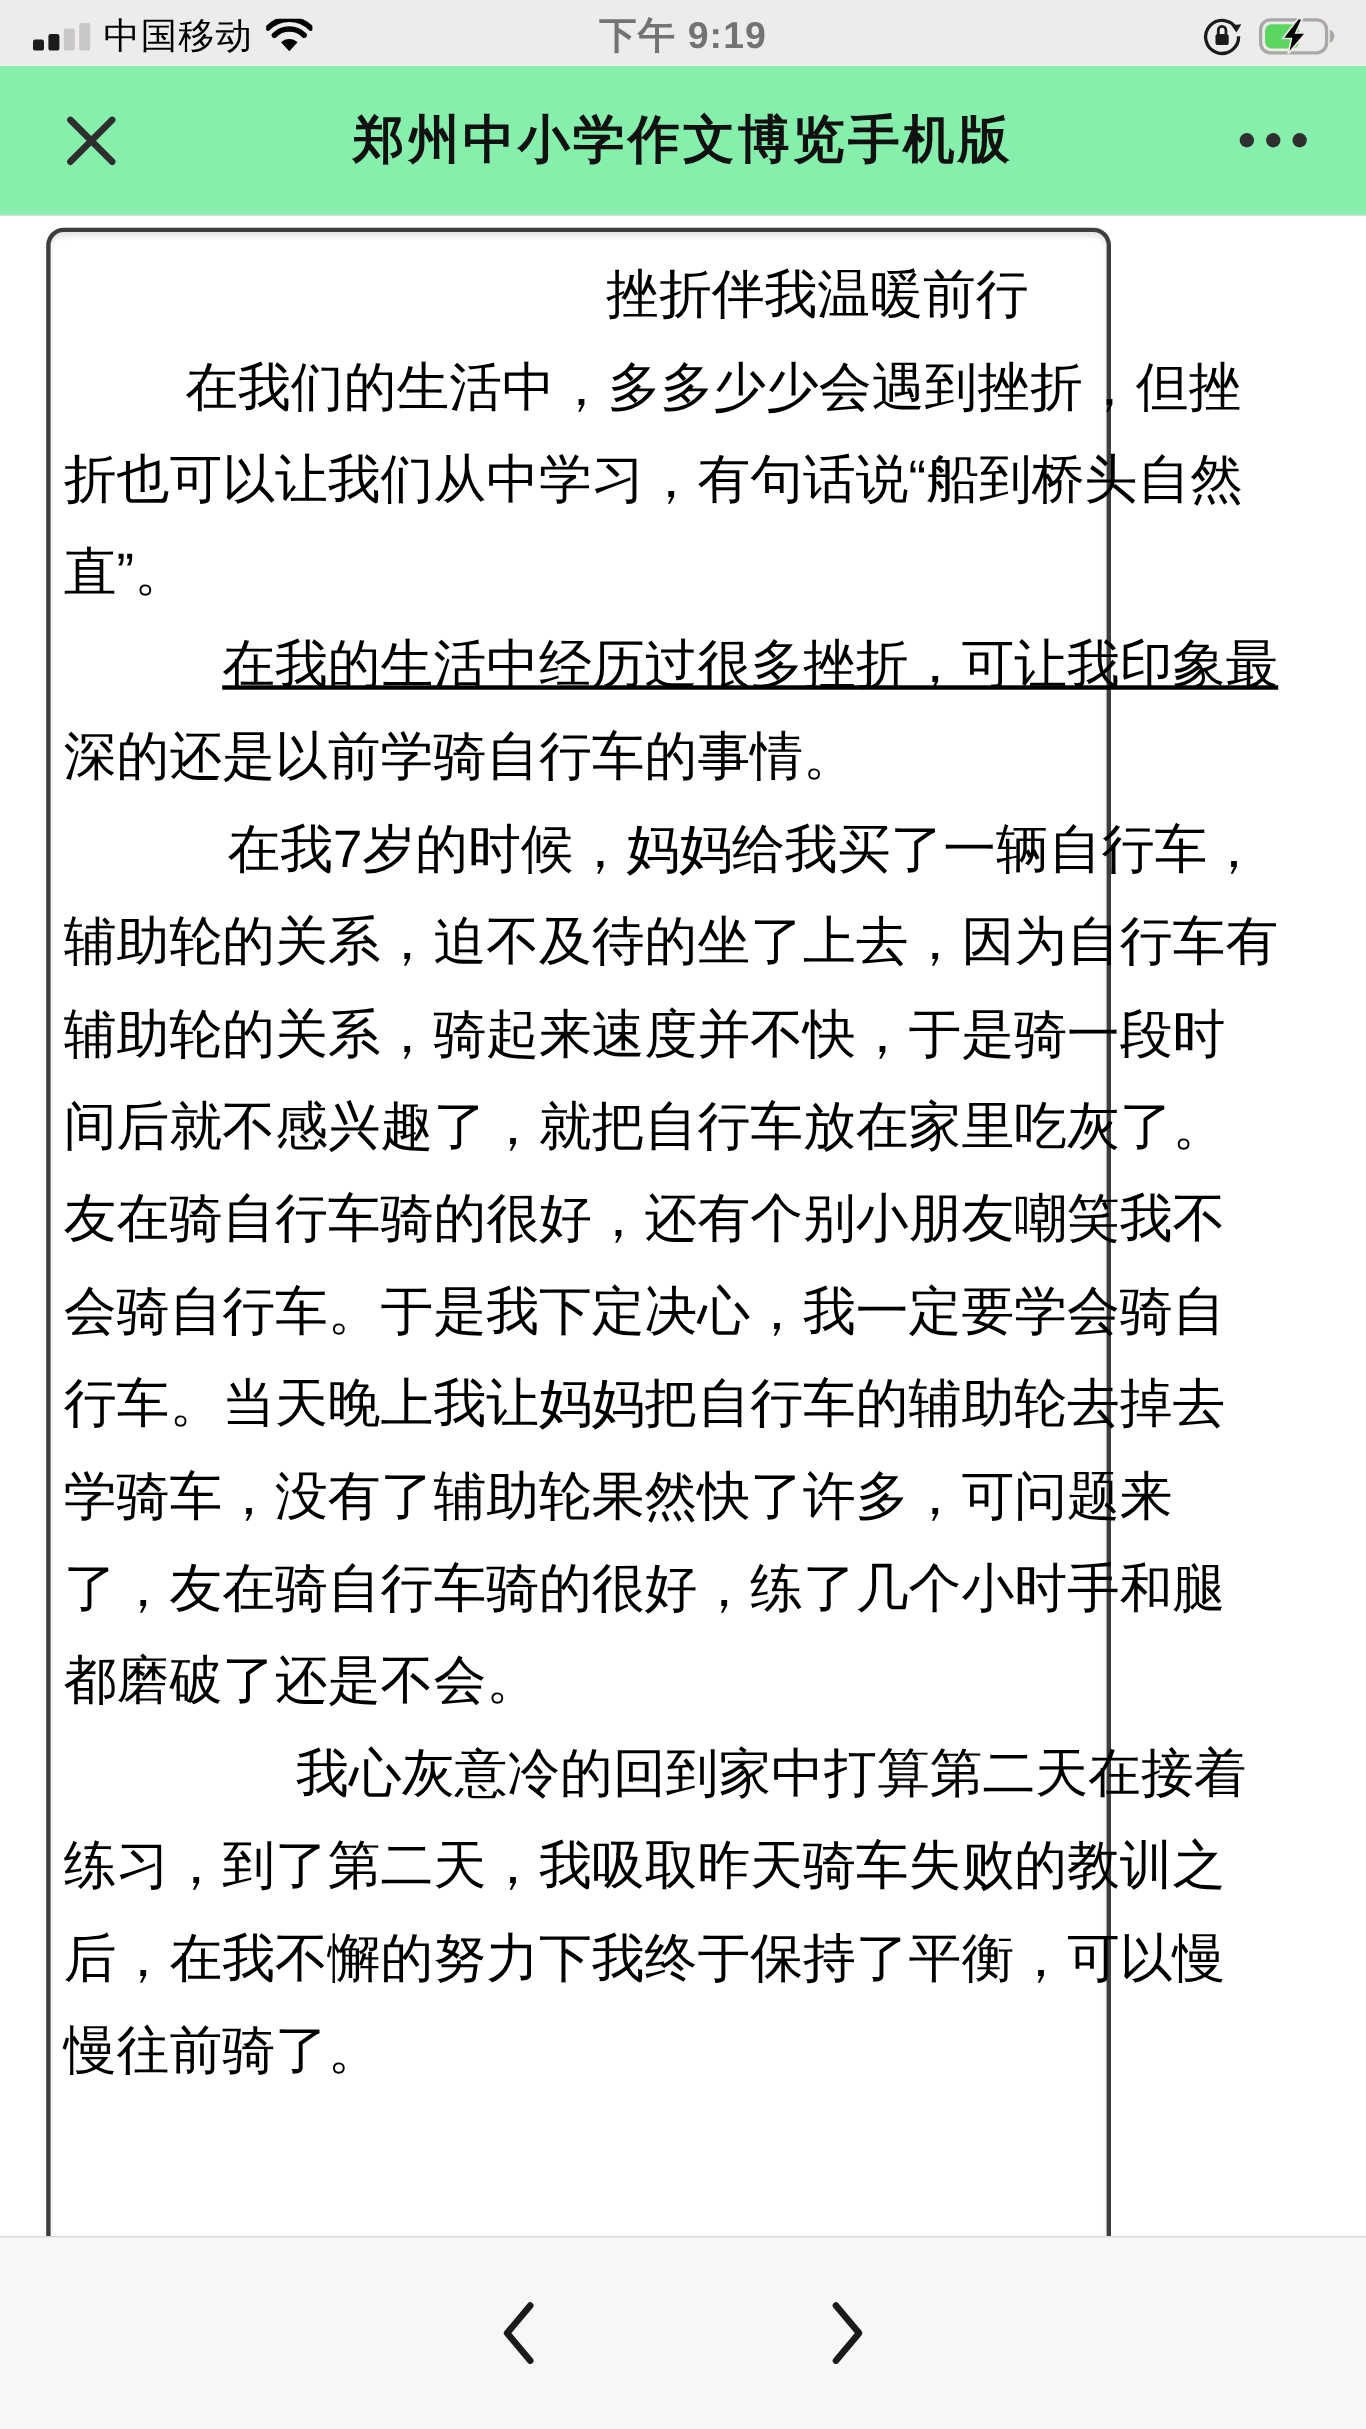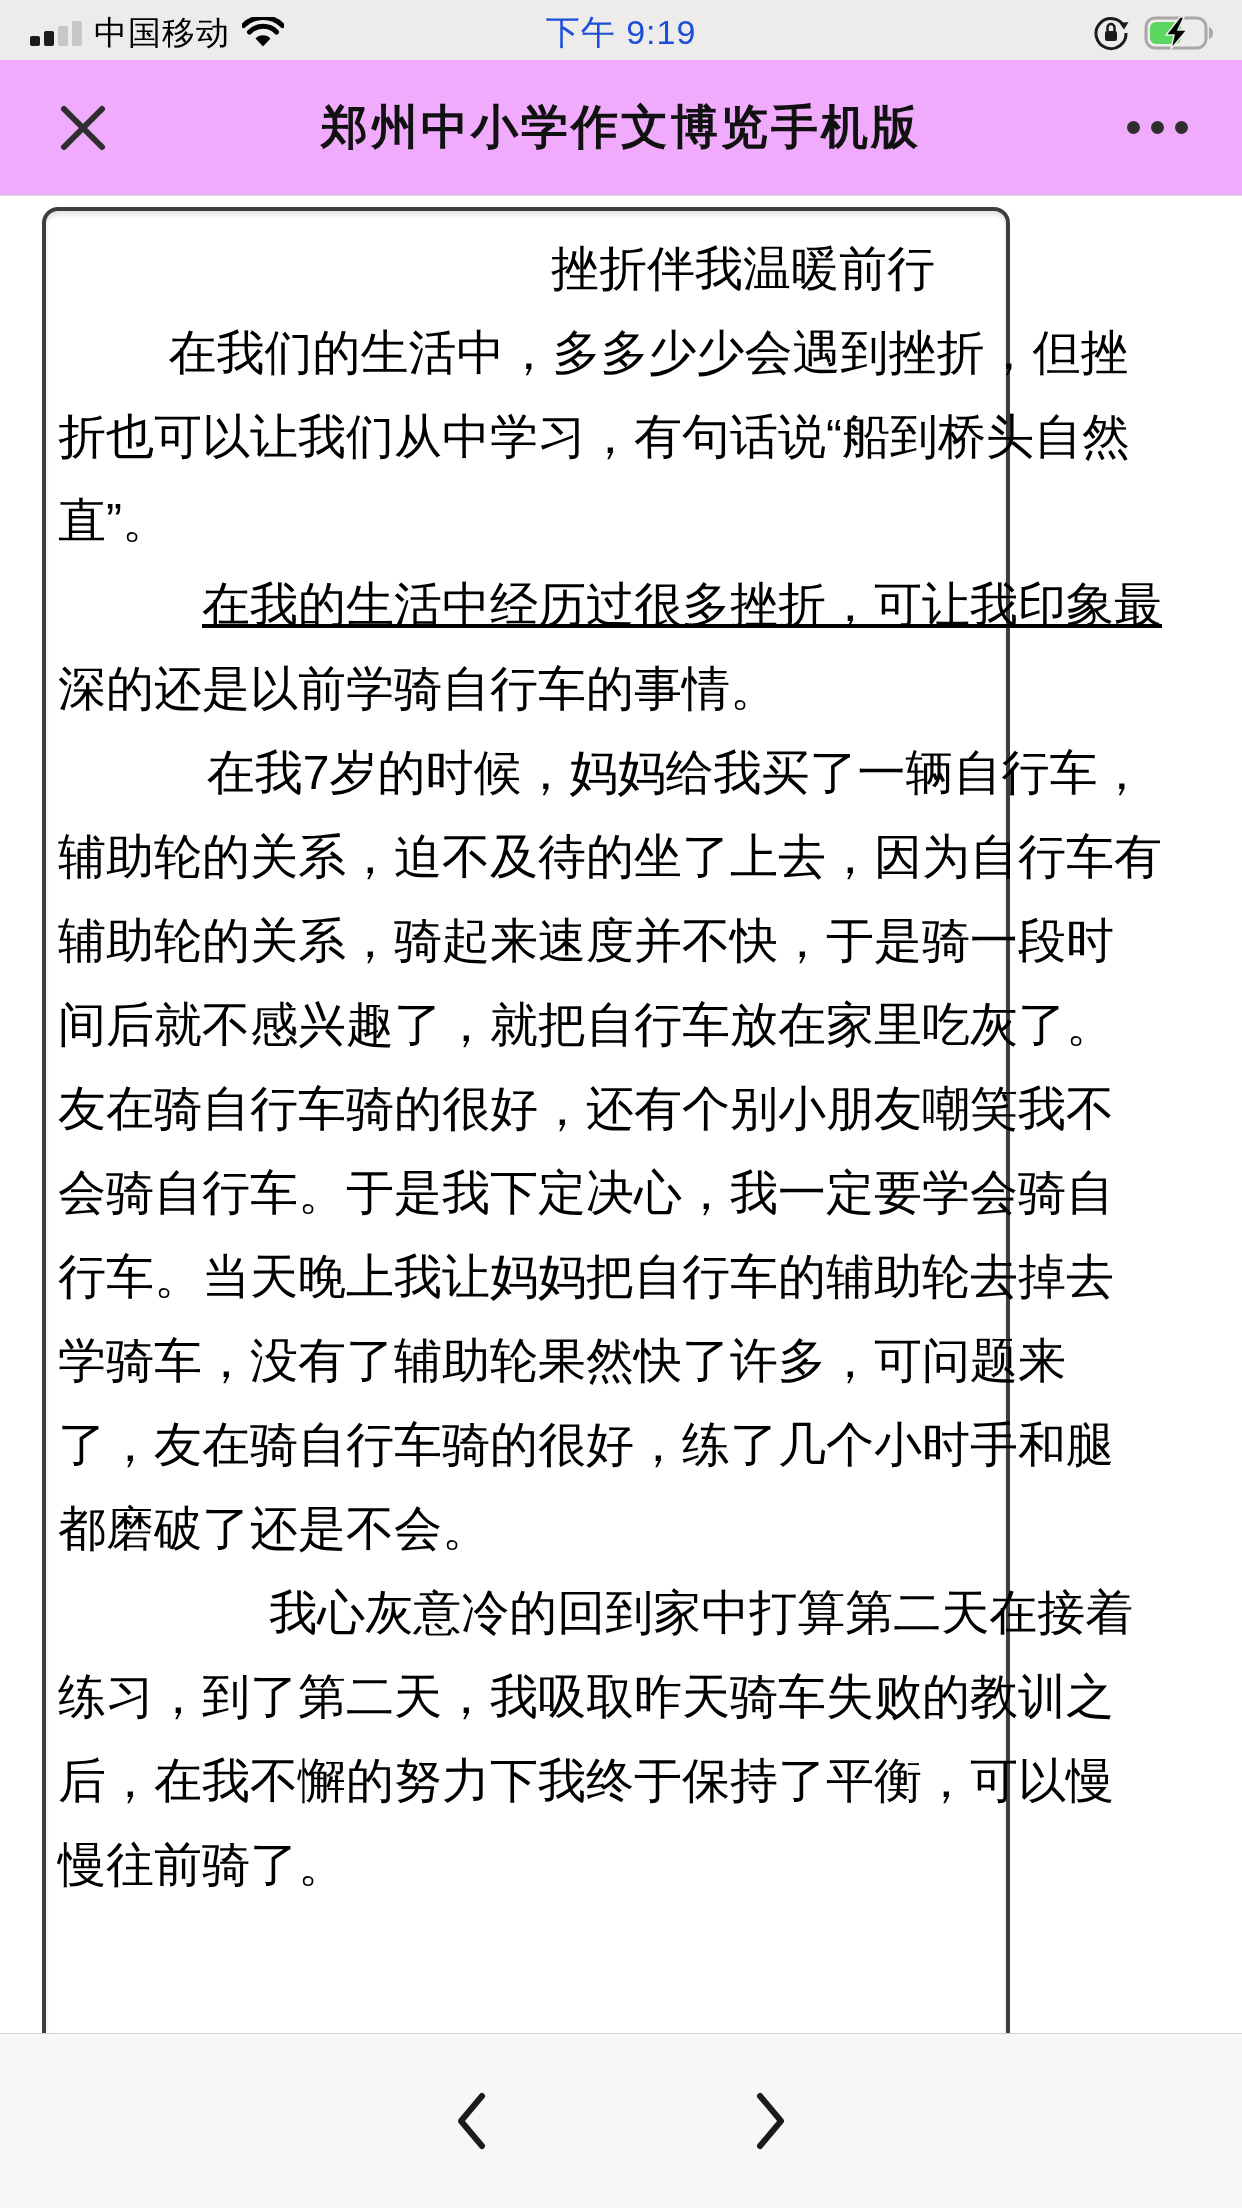--- a/index.html
+++ b/index.html
@@ -23,27 +23,27 @@
   .signal{display:flex;align-items:flex-end;gap:4px;height:26px;}
   .signal i{display:block;width:10px;border-radius:2px;background:#c9c7c6;}
   .signal i.on{background:#1b1b1b;}
   .signal i:nth-child(1){height:10px;}
   .signal i:nth-child(2){height:15px;}
   .signal i:nth-child(3){height:20px;}
   .signal i:nth-child(4){height:25px;}
   .carrier{font-size:33px;color:#000;letter-spacing:1px;}
   .sb-time{
     position:absolute;left:50%;top:50%;transform:translate(-50%,-44%);
-    font-size:34px;font-weight:normal;color:#1d4ed8;letter-spacing:1px;
+    font-size:34px;font-weight:bold;color:#737373;letter-spacing:1px;
   }
   .sb-right{display:flex;align-items:center;gap:14px;}
 
   
   .nav-bar{
-    height:136px;background:#f0abfc;border-bottom:1px solid #d9d6d4;
+    height:136px;background:#86efac;border-bottom:1px solid #d9d6d4;
     display:flex;align-items:center;box-sizing:border-box;
     padding:0 48px;position:relative;flex:0 0 auto;
   }
   .nav-close{width:70px;height:70px;display:flex;align-items:center;justify-content:center;cursor:pointer;background:none;border:none;padding:0;}
   .nav-title{
     position:absolute;left:50%;transform:translateX(-50%);
     font-size:47px;font-weight:bold;color:#111;letter-spacing:3px;white-space:nowrap;
   }
   .nav-more{margin-left:auto;display:flex;align-items:center;gap:11px;height:70px;cursor:pointer;background:none;border:none;padding:0 6px;}
   .nav-more b{width:13px;height:13px;border-radius:50%;background:#2f2f2f;display:block;}

